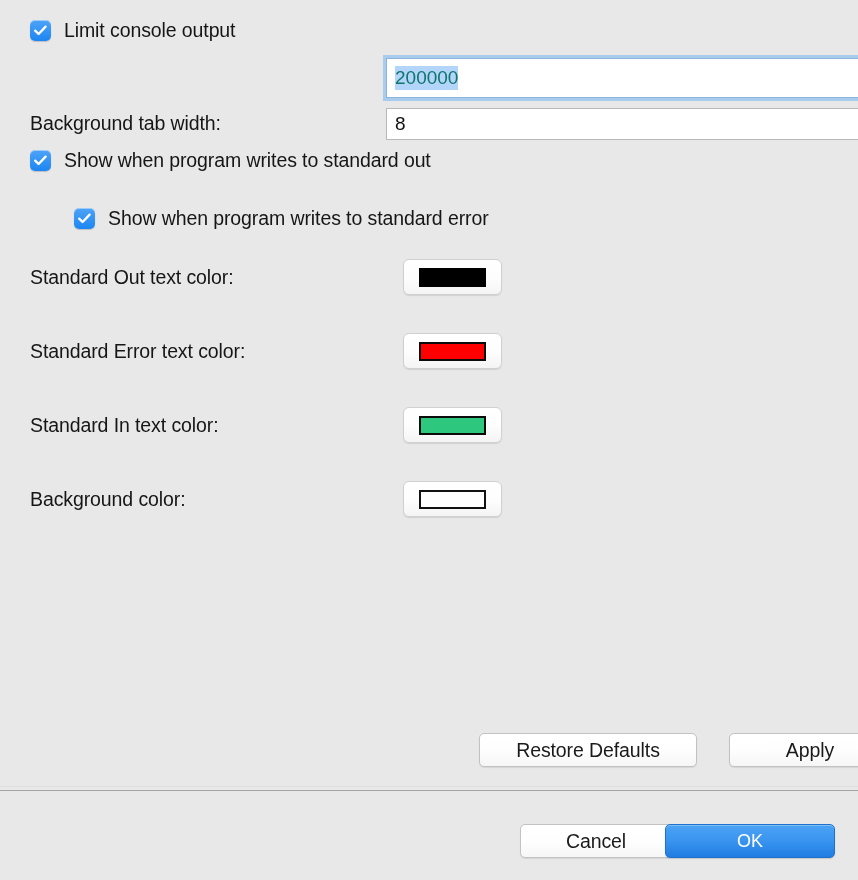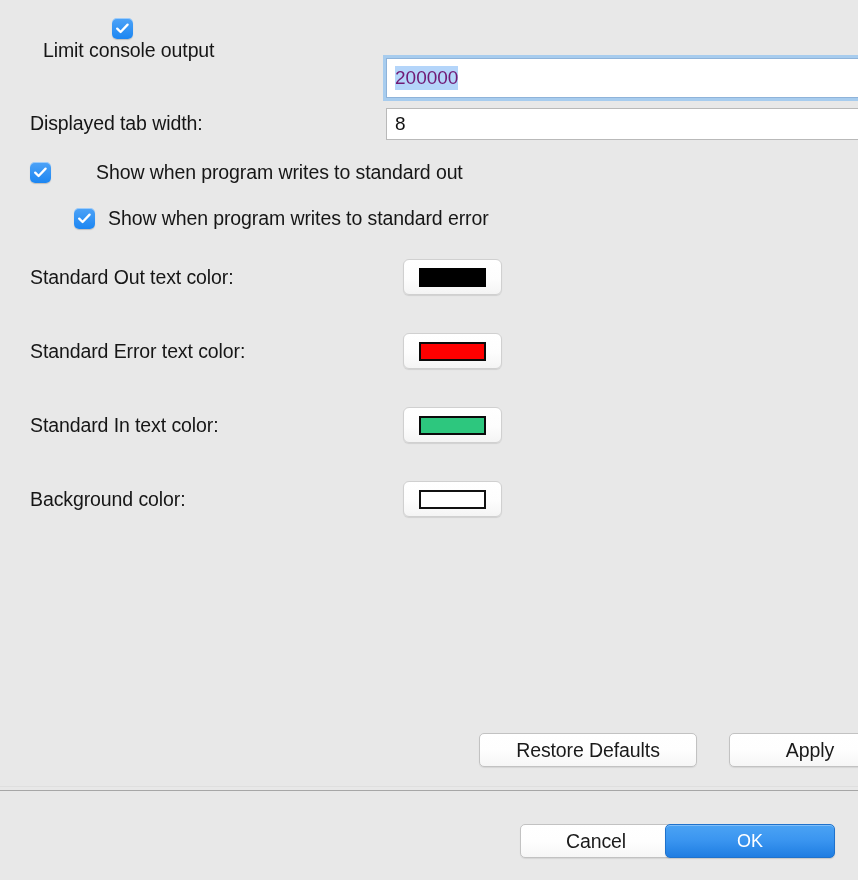--- a/index.html
+++ b/index.html
@@ -95,21 +95,21 @@
     padding-left: 8px;
     overflow: hidden;
     white-space: nowrap;
   }
   .textfield.focused {
     border: 1px solid #8fb3d9;
     box-shadow: 0 0 0 3px #a7ccee;
   }
   .sel {
     background: #b4d5fa;
-    color: #701a75;
+    color: #0f766e;
     padding: 1px 0;
   }
 
   
   .swatch-btn {
     position: absolute;
     width: 99px;
     height: 36px;
     border-radius: 6px;
     background: linear-gradient(to bottom, #ffffff 0%, #fdfdfd 55%, #f4f4f4 100%);
@@ -184,39 +184,39 @@
   }
 </style>
 </head>
 <body>
 
 <div class="top-rule-a"></div>
 <div class="top-rule-b"></div>
 
 <div class="pane">
 
-  <div class="row cbox-row" style="top:18px;flex-direction:column;">
+  <div class="row cbox-row" style="top:18px;">
     <span class="cbox">
       <svg width="17" height="17" viewBox="0 0 17 17" aria-hidden="true">
         <path d="M3.2 8.6 L6.6 12.0 L13.6 4.6" fill="none" stroke="#ffffff" stroke-width="2.3" stroke-linecap="round" stroke-linejoin="round"></path>
       </svg>
     </span>
     <span class="cbox-label">Limit console output</span>
   </div>
 
   <div class="textfield focused" style="left:386px; top:58px; width:476px; height:40px;">
     <span class="sel">200000</span>
   </div>
 
-  <div class="field-label" style="left:30px; top:112px;">Displayed tab width:</div>
+  <div class="field-label" style="left:30px; top:112px;">Background tab width:</div>
   <div class="textfield" style="left:386px; top:108px; width:476px; height:32px;">
     <span>8</span>
   </div>
 
-  <div class="row cbox-row" style="top:160px;gap:32px;">
+  <div class="row cbox-row" style="top:148px;">
     <span class="cbox">
       <svg width="17" height="17" viewBox="0 0 17 17" aria-hidden="true">
         <path d="M3.2 8.6 L6.6 12.0 L13.6 4.6" fill="none" stroke="#ffffff" stroke-width="2.3" stroke-linecap="round" stroke-linejoin="round"></path>
       </svg>
     </span>
     <span class="cbox-label">Show when program writes to standard out</span>
   </div>
 
   <div class="row cbox-row" style="top:206px;padding-left:44px;">
     <span class="cbox">

